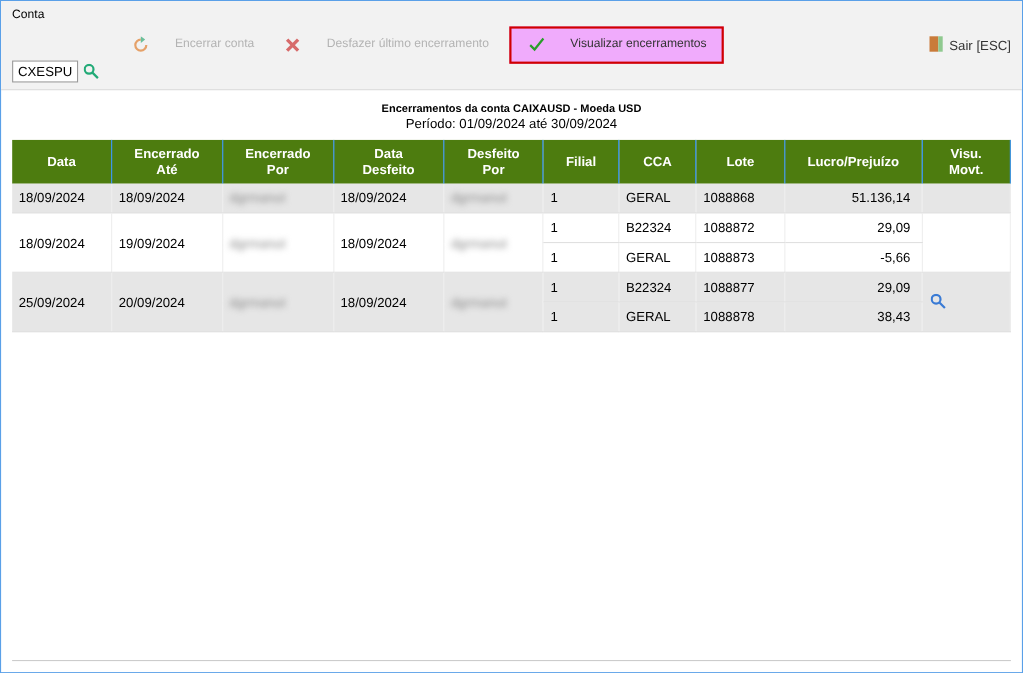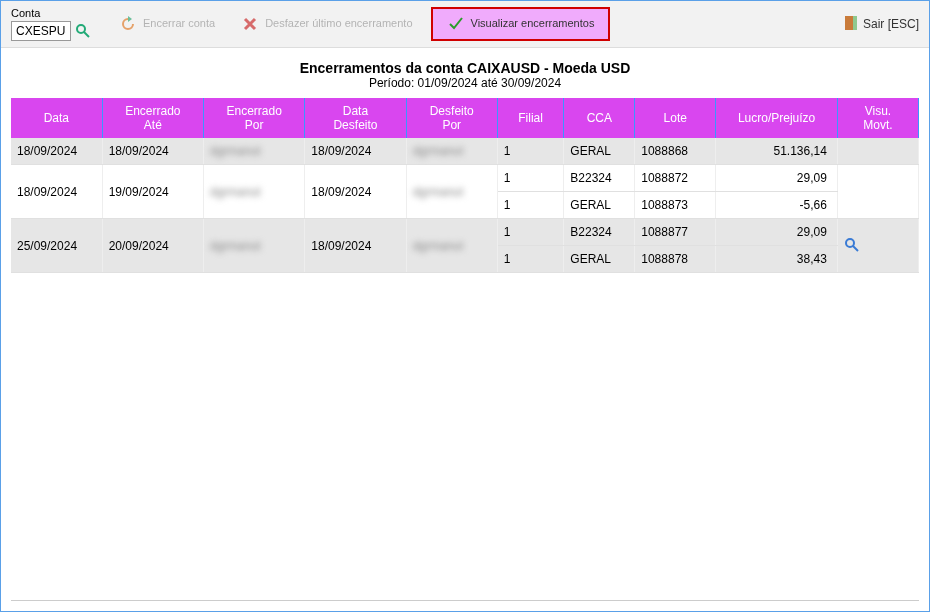--- a/index.html
+++ b/index.html
@@ -40,39 +40,40 @@
     border-bottom: 1px solid #ddd;
     padding: 6px 10px;
     display: flex;
     align-items: center;
     gap: 10px;
   }
   .acct-block {
     display: flex;
     flex-direction: column;
     margin-right: 10px;
+    gap: 34px;
   }
   .acct-block label { font-size: 11px; margin-bottom: 2px; }
   .acct-row { display: flex; align-items: center; gap: 4px; }
   .acct-row input {
     width: 60px;
     height: 20px;
     border: 1px solid #999;
     padding: 2px 4px;
     font-size: 12px;
   }
   .search-icon {
     width: 16px; height: 16px;
     display: inline-flex; align-items: center; justify-content: center;
     cursor: pointer;
   }
   .tb-btn {
     display: flex;
     align-items: center;
-    gap: 6px;
+    gap: 22px;
     padding: 4px 8px;
     cursor: pointer;
     color: #999;
     font-size: 11px;
     line-height: 1.2;
   }
   .tb-btn.disabled { filter: blur(0.6px); opacity: 0.7; }
   .tb-btn .ico { width: 18px; height: 18px; display:flex;align-items:center;justify-content:center; }
   .tb-btn.highlight {
     border: 2px solid #d00000;
@@ -88,37 +89,37 @@
   .content {
     flex: 1;
     padding: 8px 10px 10px 10px;
     overflow: hidden;
     display:flex;
     flex-direction:column;
   }
   .heading {
     text-align: center;
     font-weight: bold;
-    font-size: 14px;
+    font-size: 10px;
     margin-top: 4px;
   }
   .subheading {
     text-align: center;
     font-size: 12px;
     margin-bottom: 8px;
   }
   table {
     width: 100%;
     border-collapse: collapse;
     font-size: 12px;
   }
   thead th {
-    background: #d946ef;
+    background: #4d7c0f;
     color: #fff;
-    font-weight: normal;
+    font-weight: bold;
     padding: 6px 20px;
     text-align: center;
     border-right: 1px solid #3a97ff;
   }
   tbody td {
     padding: 6px 6px;
     text-align: left;
     border-bottom: 1px solid #e0e0e0;
     border-right: 1px solid #eee;
   }

